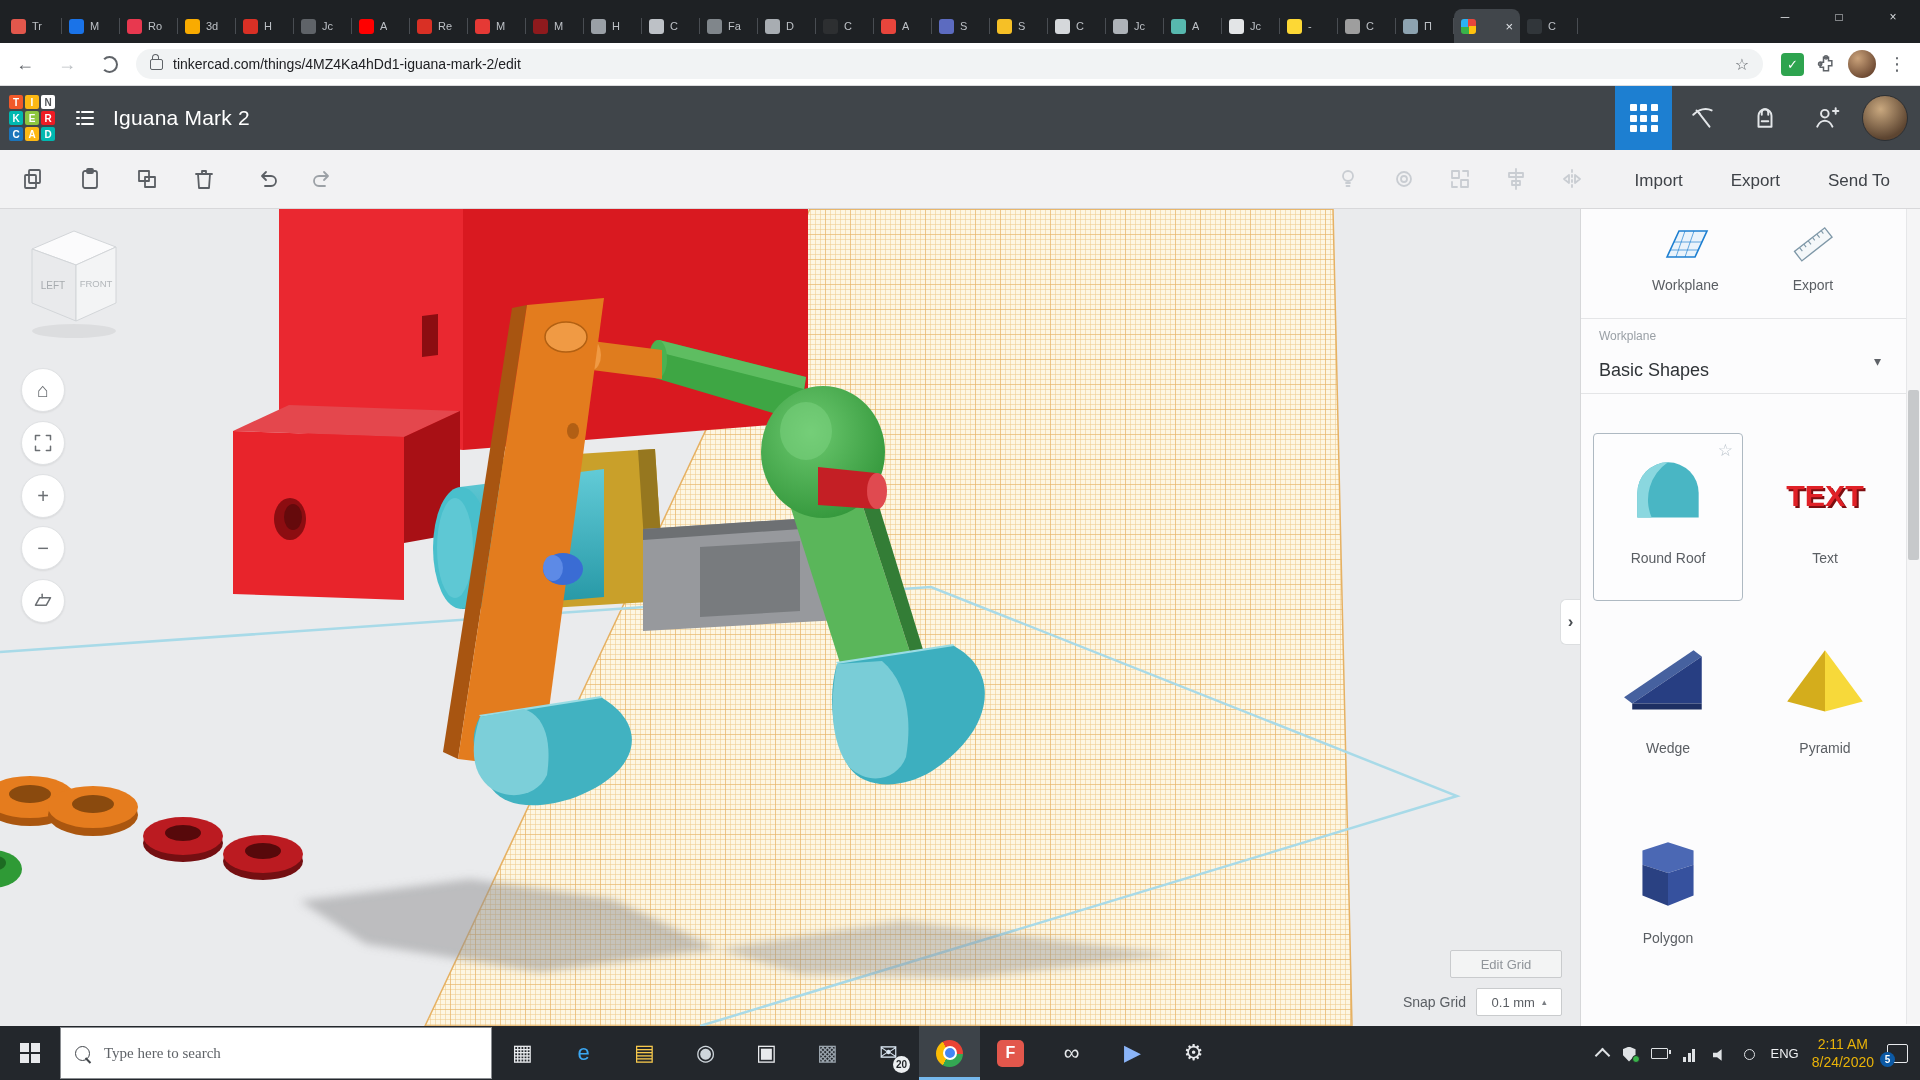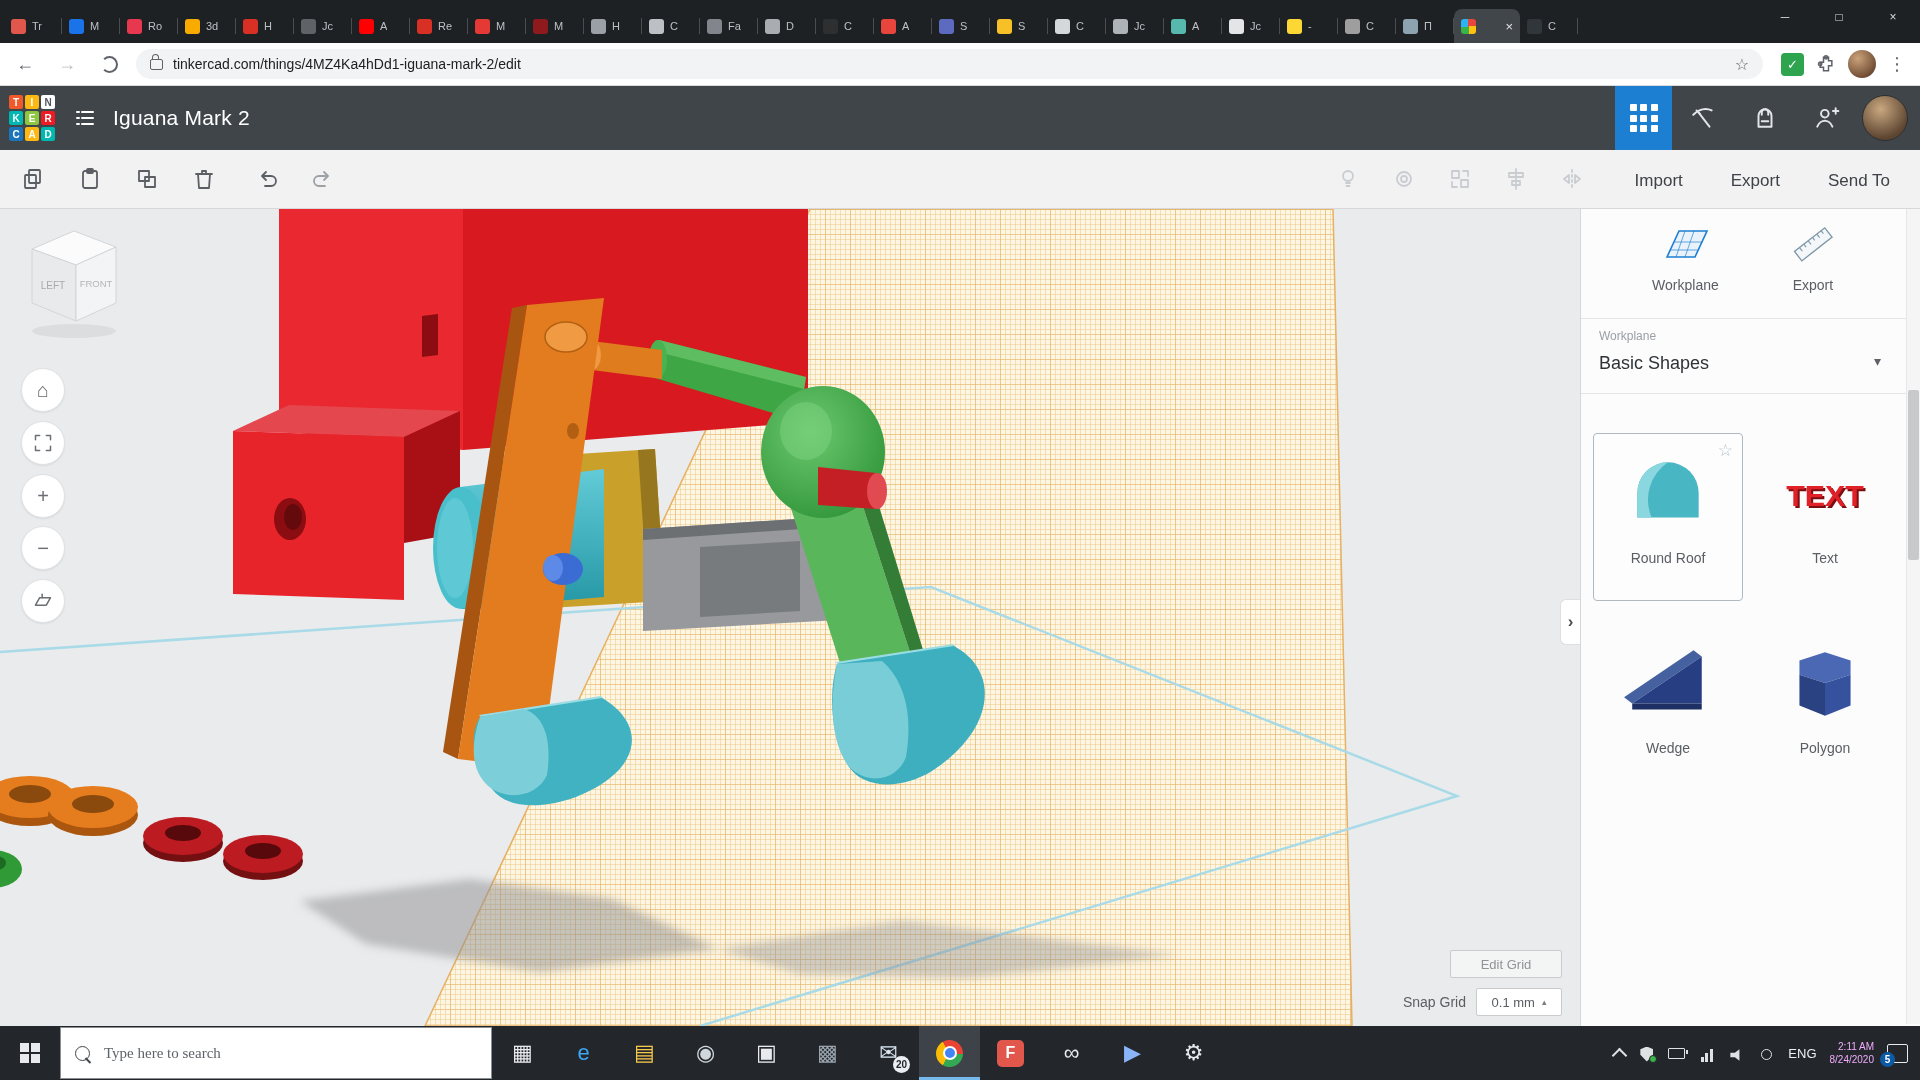--- a/index.html
+++ b/index.html
@@ -69,21 +69,21 @@
 #snaplabel{font-size:14px;color:#5a5e63}
 #snapsel{width:86px;height:28px;background:#fff;border:1px solid #c9cbcd;border-radius:2px;display:flex;align-items:center;justify-content:center;gap:7px;font-size:13px;color:#5a5e63;box-sizing:border-box}
 #snapsel .caret{font-size:9px;color:#7a7e83}
 
 #rightpanel{position:absolute;left:1580px;top:209px;width:340px;height:817px;background:#fcfcfd;border-left:1px solid #d6d7d9;box-sizing:border-box}
 #ptools{position:absolute;left:0;top:14px;width:326px;display:flex;justify-content:space-evenly}
 .ptool{text-align:center}
 .ptool .plabel{font-size:14px;color:#5a5e63;margin-top:8px}
 #pselect{position:absolute;left:0;top:109px;width:326px;height:76px;border-top:1px solid #e4e5e7;border-bottom:1px solid #e4e5e7;padding:10px 0 0 18px;box-sizing:border-box}
 #pbrand{font-size:12px;color:#9aa0a6}
-#pvalue{font-size:18px;color:#2f3337;margin-top:10px}
+#pvalue{font-size:18px;color:#2f3337;margin-top:17px}
 #pcaret{position:absolute;right:26px;top:34px;color:#5f6368;font-size:14px}
 #pshapes{position:absolute;left:12px;top:224px;display:grid;grid-template-columns:152px 152px;column-gap:5px;row-gap:22px}
 .tile{width:150px;height:168px;border:1px solid transparent;border-radius:4px;position:relative;display:flex;flex-direction:column;align-items:center;padding-top:14px;box-sizing:border-box}
 .tile.selected{border-color:#aeb9c2;background:#fdfdfe}
 .tstar{position:absolute;right:9px;top:6px;color:#b9c2ca;font-size:17px}
 .tile .slabel{font-size:14px;color:#5a5e63;margin-top:10px}
 #pscroll{position:absolute;right:0;top:0;width:14px;height:815px;background:#f5f5f6;border-left:1px solid #e6e7e9;box-sizing:border-box}
 #pthumb{position:absolute;right:1px;top:181px;width:11px;height:170px;background:#c7c9cb;border-radius:2px}
 
 #taskbar{position:absolute;left:0;top:1026px;width:100%;height:54px;background:#23272c;display:flex;align-items:center}
@@ -108,21 +108,21 @@
 .tico{width:17px;height:17px;position:relative;display:flex;align-items:flex-end;justify-content:center}
 .shield{width:13px;height:15px;background:#dfe2e5;clip-path:polygon(50% 0,100% 18%,100% 55%,50% 100%,0 55%,0 18%)}
 .shield-dot{position:absolute;right:-2px;bottom:-1px;width:8px;height:8px;border-radius:50%;background:#39b54a;border:1.5px solid #23272c;box-sizing:border-box}
 .batt{width:16px;height:9px;border:1.6px solid #dfe2e5;border-radius:1px;position:relative;margin-bottom:3px}
 .batt:after{content:'';position:absolute;right:-4px;top:1.5px;width:2px;height:4px;background:#dfe2e5}
 .bars{display:flex;align-items:flex-end;gap:1.5px;height:13px}
 .bars span{width:3px;background:#dfe2e5}
 .spk{width:13px;height:13px;background:#dfe2e5;clip-path:polygon(0 32%,35% 32%,70% 5%,70% 95%,35% 68%,0 68%)}
 .pend{width:11px;height:11px;border:1.7px solid #dfe2e5;border-radius:50%;margin-bottom:2px;box-sizing:border-box}
 #lang{color:#eef0f2;font-size:13px}
-#clock{color:#f0abfc;font-size:10px;text-align:right;line-height:1.3}
+#clock{color:#eab308;font-size:14px;text-align:center;line-height:1.3}
 .notif{width:21px;height:19px;border:1.7px solid #e8eaed;border-radius:2px;position:relative;box-sizing:border-box}
 .nbadge{position:absolute;left:-8px;bottom:-5px;min-width:15px;height:15px;border-radius:8px;background:#0c59a4;color:#fff;font-size:10px;display:flex;align-items:center;justify-content:center;font-weight:bold}
 </style>
 </head>
 <body>
 
 <div id="screen">
 
   <div id="tabbar">
     <div id="tabstrip">
@@ -595,20 +595,27 @@
         </svg>
         <div class="slabel">Text</div>
       </div>
       <div class="tile">
         <svg width="92" height="92" viewBox="0 0 90 90">
           <polygon points="2,58 70,12 78,18 10,64" fill="#46619f"></polygon>
           <polygon points="10,64 78,64 78,18" fill="#273e82"></polygon>
           <polygon points="10,64 78,64 78,70 10,70" fill="#1d2f63"></polygon>
         </svg>
         <div class="slabel">Wedge</div>
+      </div>
+      <div class="tile">
+        <svg width="92" height="92" viewBox="0 0 90 90">
+          <polygon points="45,12 8,62 45,72" fill="#d4ad1c"></polygon>
+          <polygon points="45,12 45,72 82,62" fill="#f7d93a"></polygon>
+        </svg>
+        <div class="slabel">Pyramid</div>
       </div>
       <div class="tile">
         <svg width="92" height="92" viewBox="0 0 90 90">
           <polygon points="45,14 70,22 70,36 45,44 20,36 20,22" fill="#4b68b4"></polygon>
           <polygon points="20,36 45,44 45,76 20,66" fill="#2a4182"></polygon>
           <polygon points="45,44 70,36 70,66 45,76" fill="#36519e"></polygon>
         </svg>
         <div class="slabel">Polygon</div>
       </div>
     </div>

